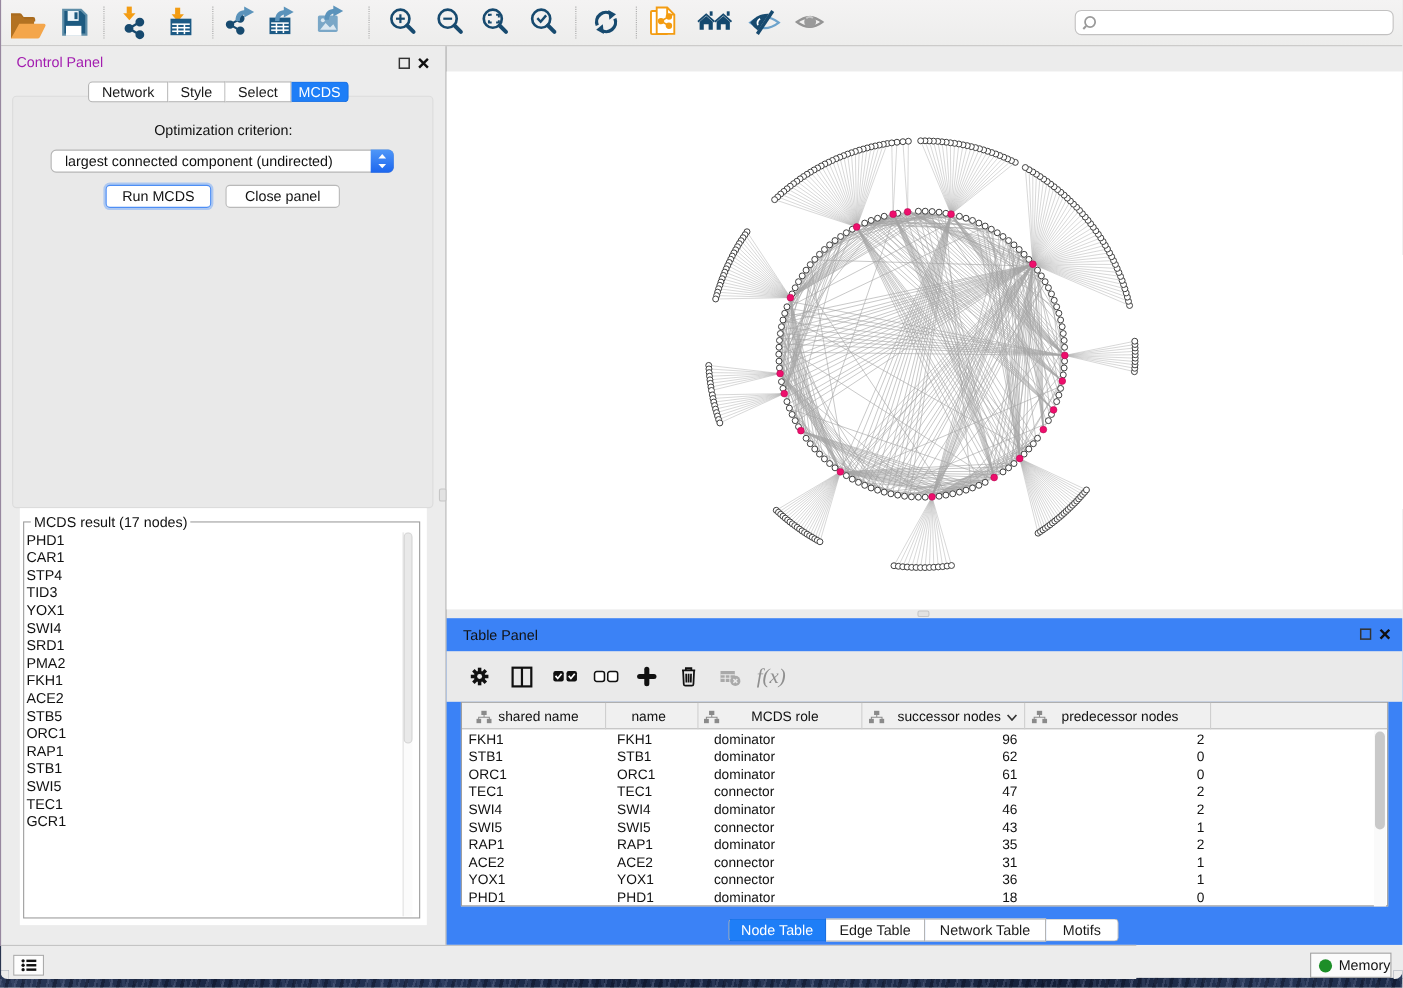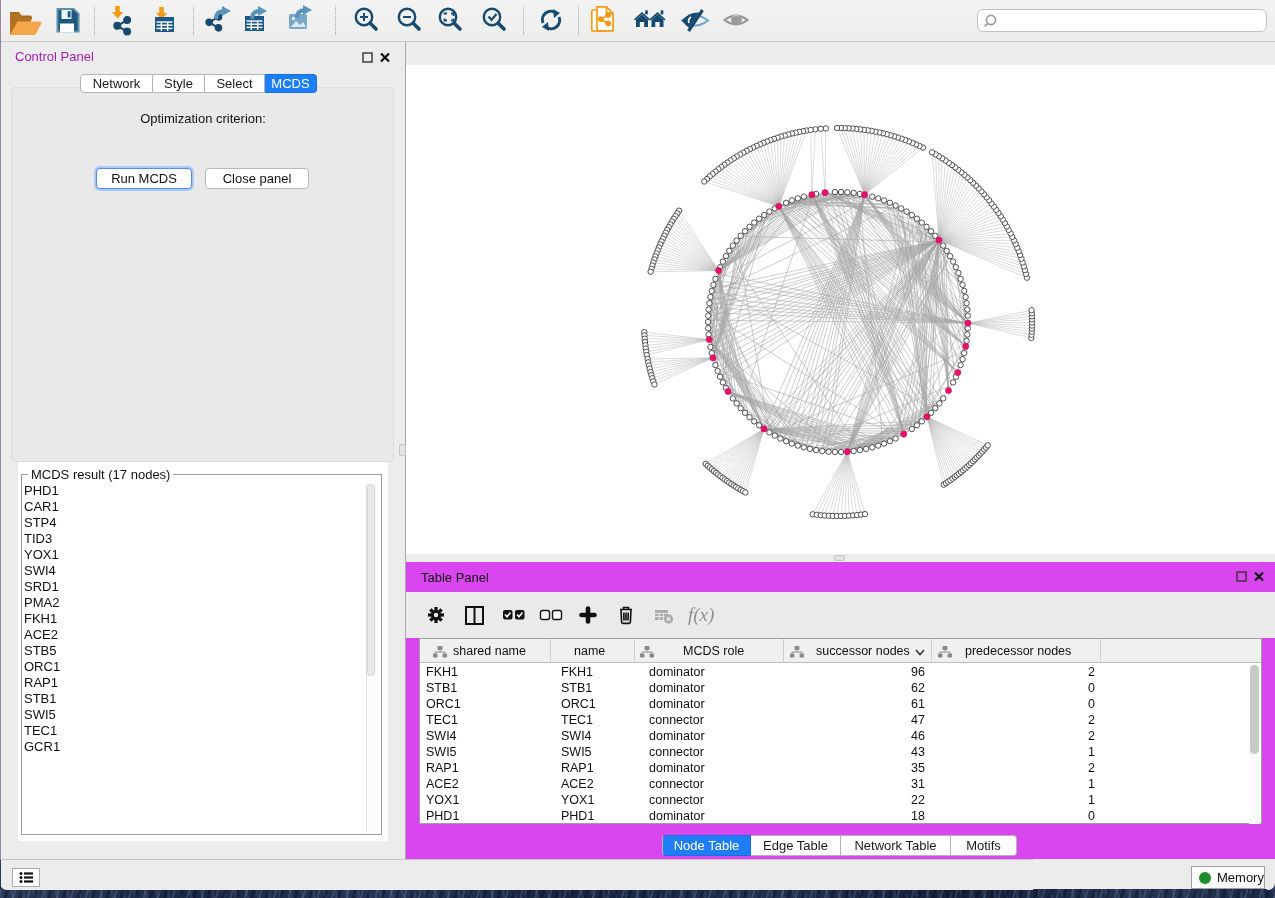--- a/index.html
+++ b/index.html
@@ -74,21 +74,21 @@
 #netwin { left:406px; top:42px; width:869px; height:512px; }
 #net-titlebar { position:absolute; left:0; top:0; width:869px; height:22px;
   background:linear-gradient(#f6f6f6,#dddddd); border-bottom:1px solid #9f9f9f; }
 .light { position:absolute; top:4px; width:12px; height:12px; border-radius:50%; }
 #net-title { position:absolute; top:4px; left:0; width:1004px; text-align:center;
   font-size:13px; color:#2c2c2c; }
 #net-canvas { position:absolute; left:0; top:23px; width:869px; height:489px;
   background:#fff; }
 
 
-#tpanel { left:406px; top:562px; width:869px; height:297px; background:#d946ef; }
+#tpanel { left:406px; top:562px; width:869px; height:297px; background:#3b82f6; }
 #tp-title { position:absolute; left:15px; top:8px; font-size:13px; color:#111; }
 #tp-toolbar { position:absolute; left:0; top:30px; width:869px; height:46px;
   background:#eaeaea; }
 #ttable { position:absolute; left:13px; top:76px; width:843px; height:186px;
   background:#fff; border:1px solid #9f9f9f; }
 #thead { position:absolute; left:0; top:0; width:841px; height:24px;
   background:#f0f0f0; border-bottom:1px solid #bdbdbd; font-size:12.5px;
   color:#111; }
 .hcell { position:absolute; top:0; height:24px; border-right:1px solid #cfcfcf; }
 .hlbl { position:absolute; top:5px; }
@@ -290,20 +290,26 @@
         <path d="M2 1.5 L10 9.5 M10 1.5 L2 9.5" stroke="#111" stroke-width="2.2"></path>
       </svg>
   <div id="cp-sub"></div>
   <div id="cp-tabs">
     <div class="tab first" style="width:73px">Network</div>
     <div class="tab" style="width:52px">Style</div>
     <div class="tab" style="width:60px">Select</div>
     <div class="tab sel" style="width:52px">MCDS</div>
   </div>
   <div id="optlabel">Optimization criterion:</div>
+  <div id="dropdown">largest connected component (undirected)
+    <div id="dropbtn"><svg width="21" height="21" viewBox="0 0 21 21">
+      <path d="M10.5 4 L14 8 H7 z" fill="#fff"></path>
+            <path d="M10.5 17 L7 13 H14 z" fill="#fff"></path>
+          </svg></div>
+  </div>
   <div class="btn" id="runbtn">Run MCDS</div>
   <div class="btn" id="closebtn">Close panel</div>
   <div id="mcds-box">
     <div id="mcds-border"></div>
     <div id="mcds-label">MCDS result (17 nodes)</div>
     <div id="mcds-list">PHD1<br>CAR1<br>STP4<br>TID3<br>YOX1<br>SWI4<br>SRD1<br>PMA2<br>FKH1<br>ACE2<br>STB5<br>ORC1<br>RAP1<br>STB1<br>SWI5<br>TEC1<br>GCR1</div>
     <div id="mcds-scroll">
           <div id="mcds-thumb"></div>
         </div>
   </div>
@@ -1406,21 +1412,21 @@
           <span class="c1">ACE2</span>
           <span class="c2">ACE2</span>
           <span class="c3">connector</span>
           <span class="c4">31</span>
           <span class="c5">1</span>
         </div>
 <div class="trow" style="top:154px">
           <span class="c1">YOX1</span>
           <span class="c2">YOX1</span>
           <span class="c3">connector</span>
-          <span class="c4">22</span>
+          <span class="c4">36</span>
           <span class="c5">1</span>
         </div>
 <div class="trow" style="top:170px">
           <span class="c1">PHD1</span>
           <span class="c2">PHD1</span>
           <span class="c3">dominator</span>
           <span class="c4">18</span>
           <span class="c5">0</span>
         </div>
     <div id="tscroll">

